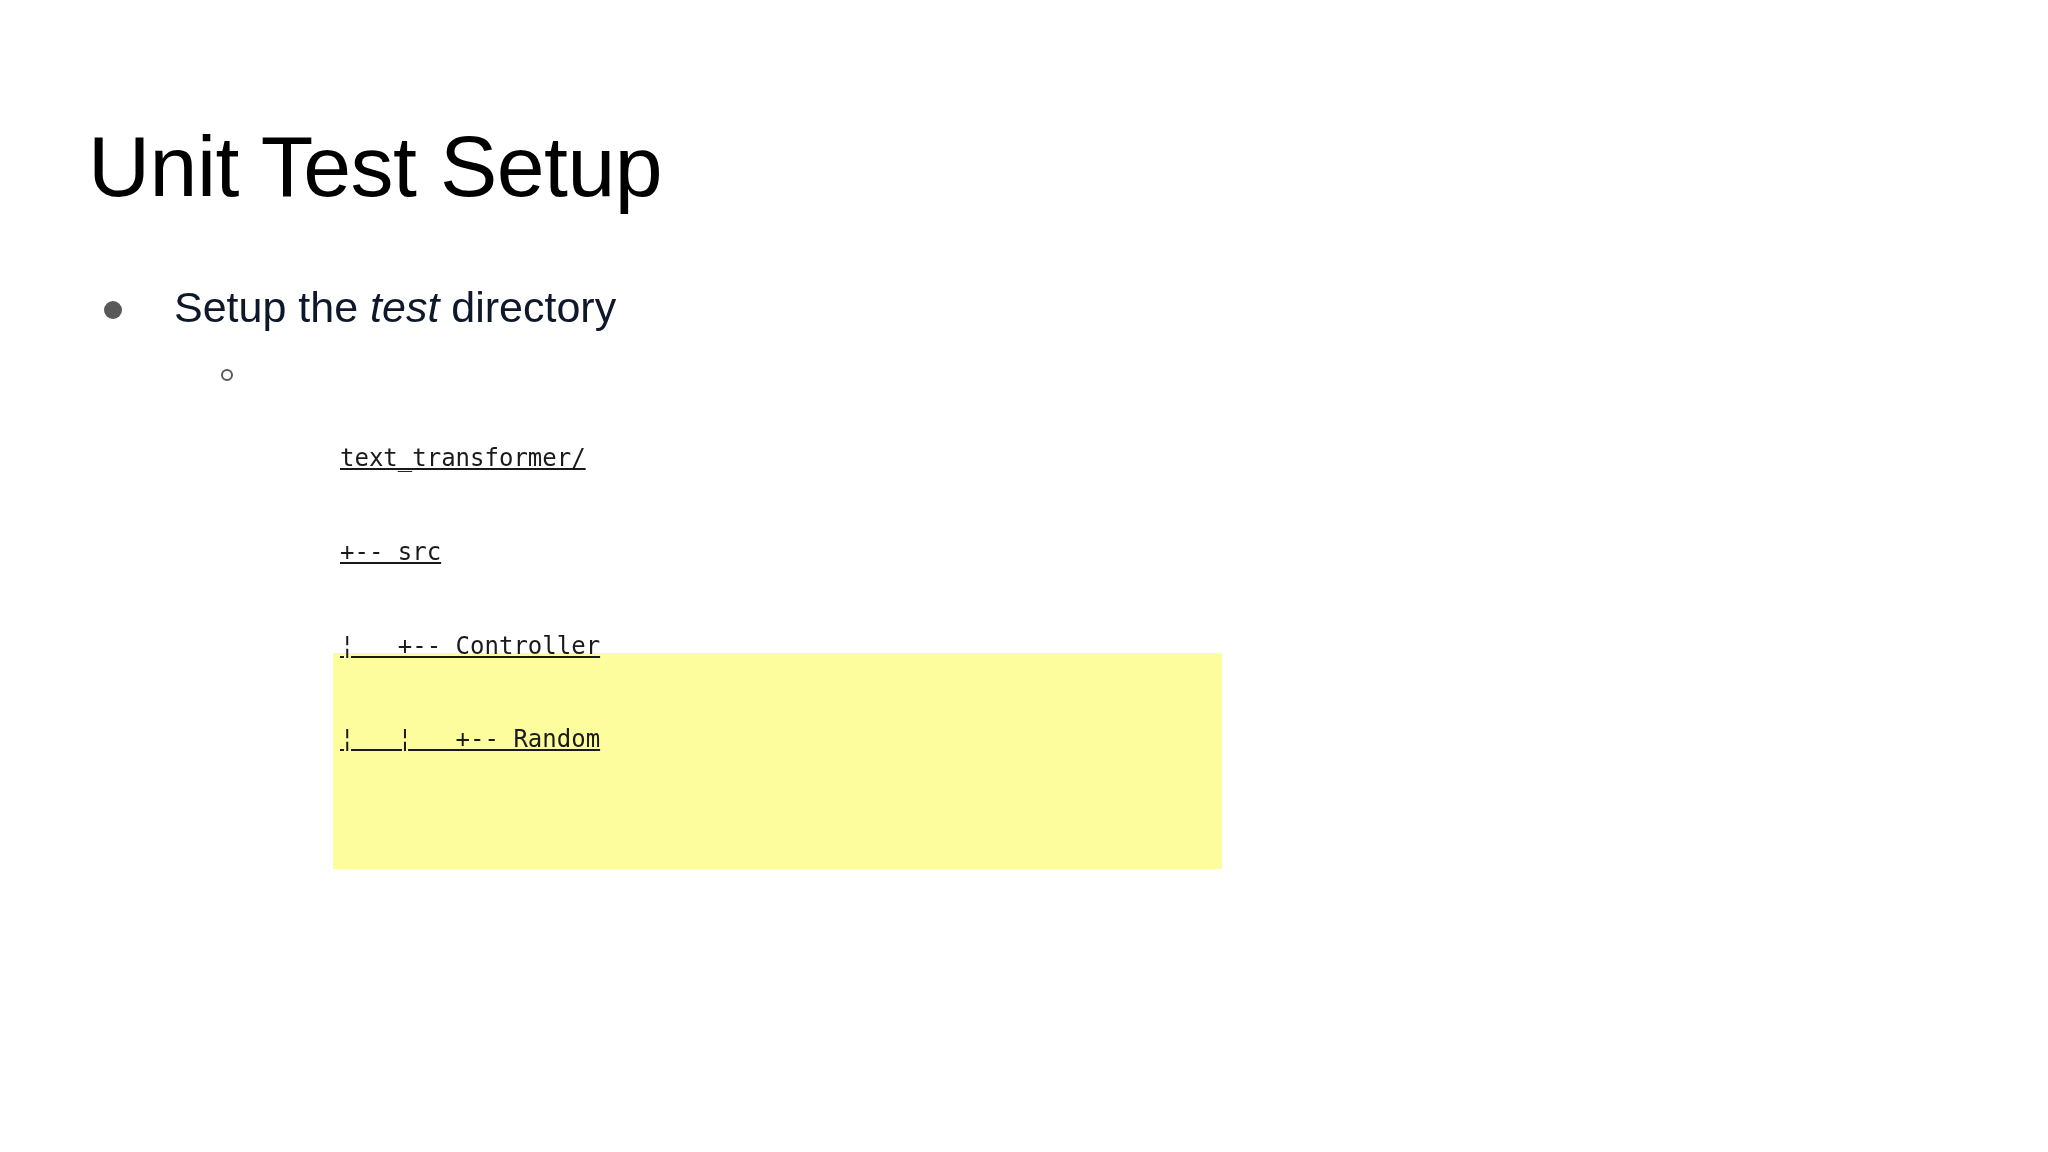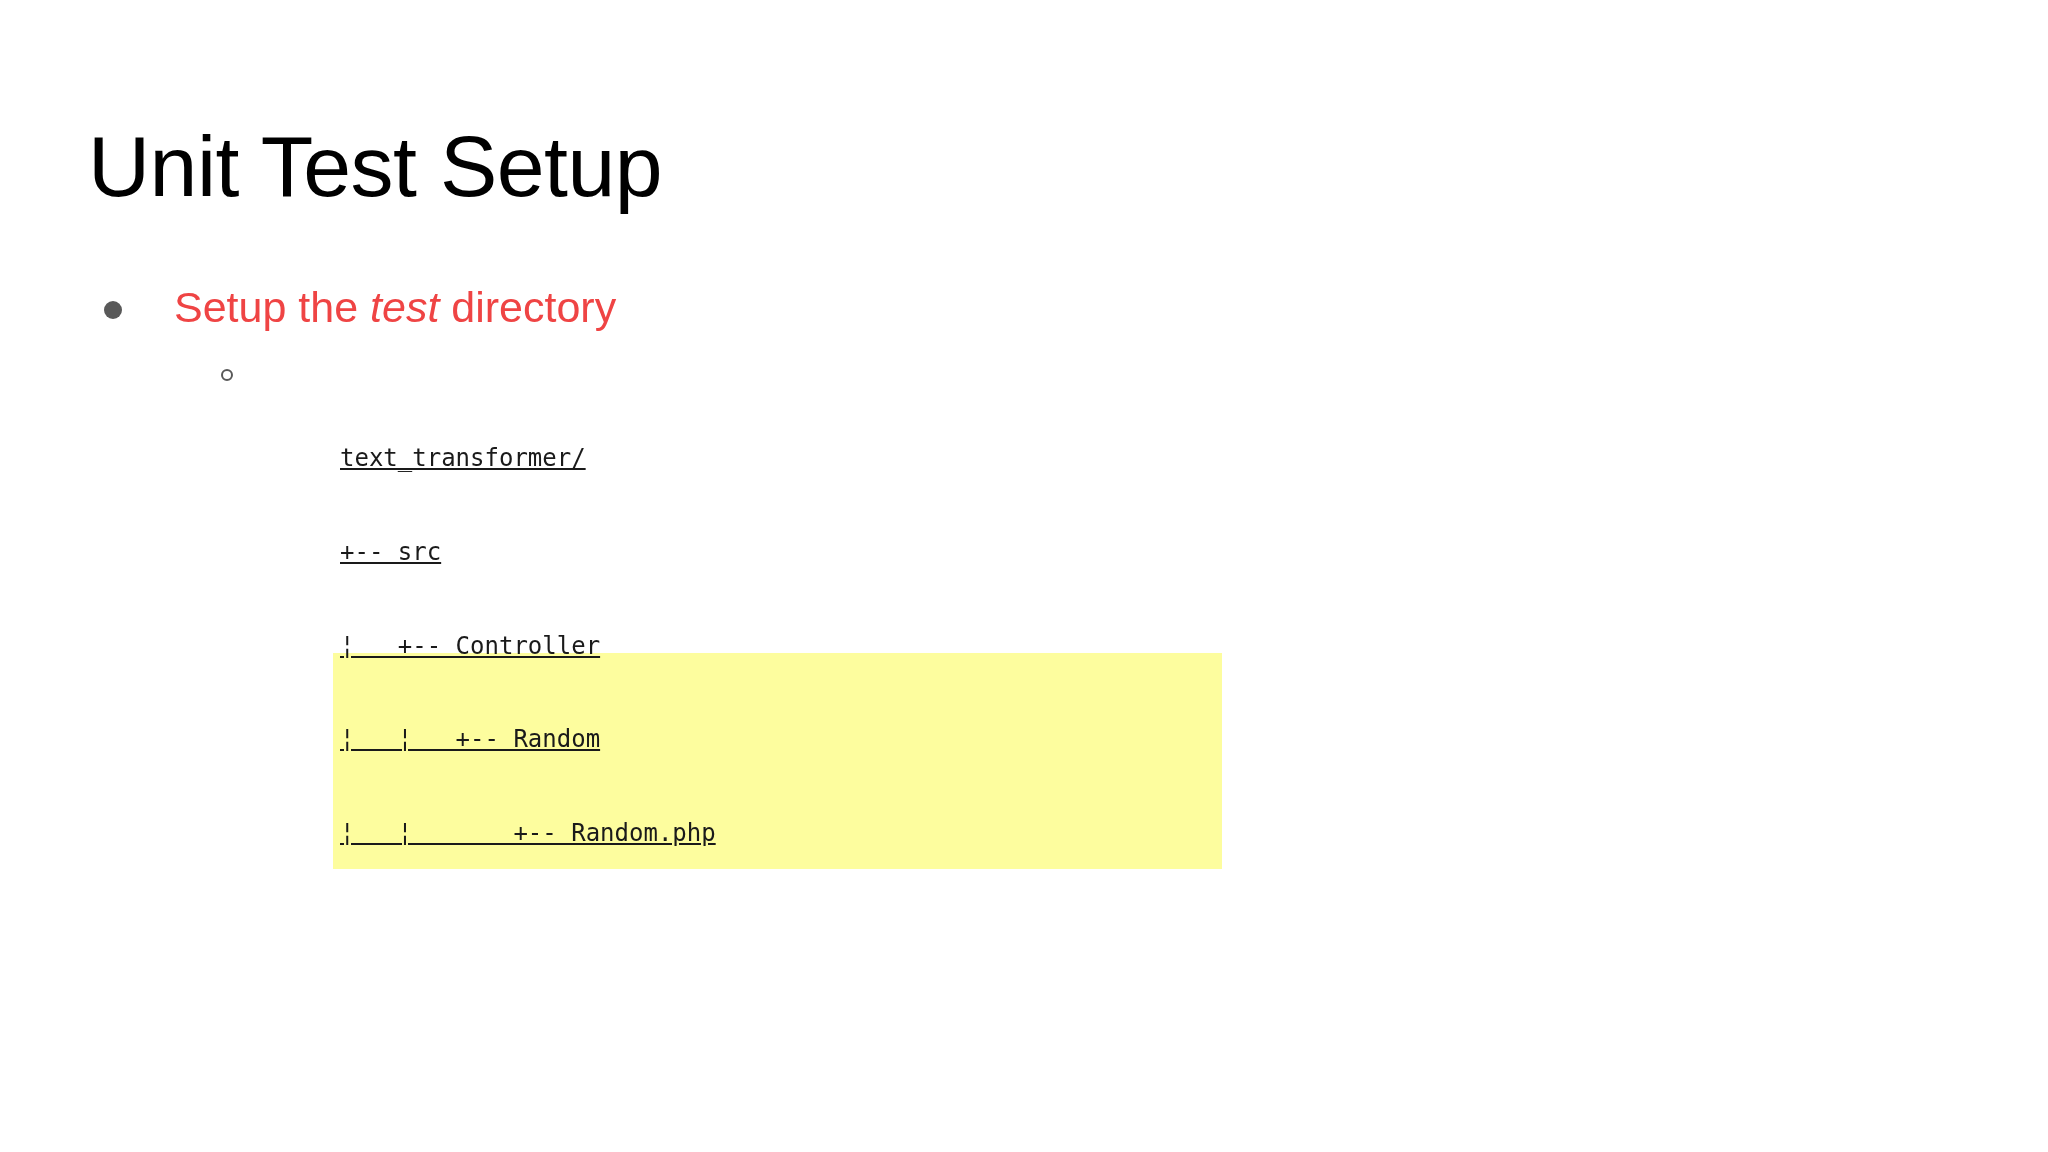--- a/index.html
+++ b/index.html
@@ -53,21 +53,21 @@
     background: #595959;
     margin-top: 18px;
     flex: 0 0 auto;
   }
   .bullet-l1 .bullet-text {
     margin-left: 52px;
     font-family: "Liberation Sans", sans-serif;
     font-size: 43px;
     line-height: 1.16;
     font-weight: 400;
-    color: #ef4444;
+    color: #0f172a;
     white-space: nowrap;
   }
   .bullet-l1 .bullet-text em {
     font-style: italic;
   }
 
   
   .bullet-l2-marker {
     position: absolute;
     left: 221px;
@@ -126,21 +126,20 @@
 
   <div class="bullet-l2-marker"></div>
 
   <div class="hl-band"></div>
 
   <div class="tree-block">
     <span class="tree-line"><span class="txt">text_transformer/</span></span>
     <span class="tree-line"><span class="txt">+-- src</span></span>
     <span class="tree-line"><span class="txt">¦   +-- Controller</span></span>
     <span class="tree-line"><span class="txt">¦   ¦   +-- Random</span></span>
-    <span class="tree-line"><span class="txt">¦   ¦       +-- Random.php</span></span>
     
     
     
     
     
     
     
     
     
     

